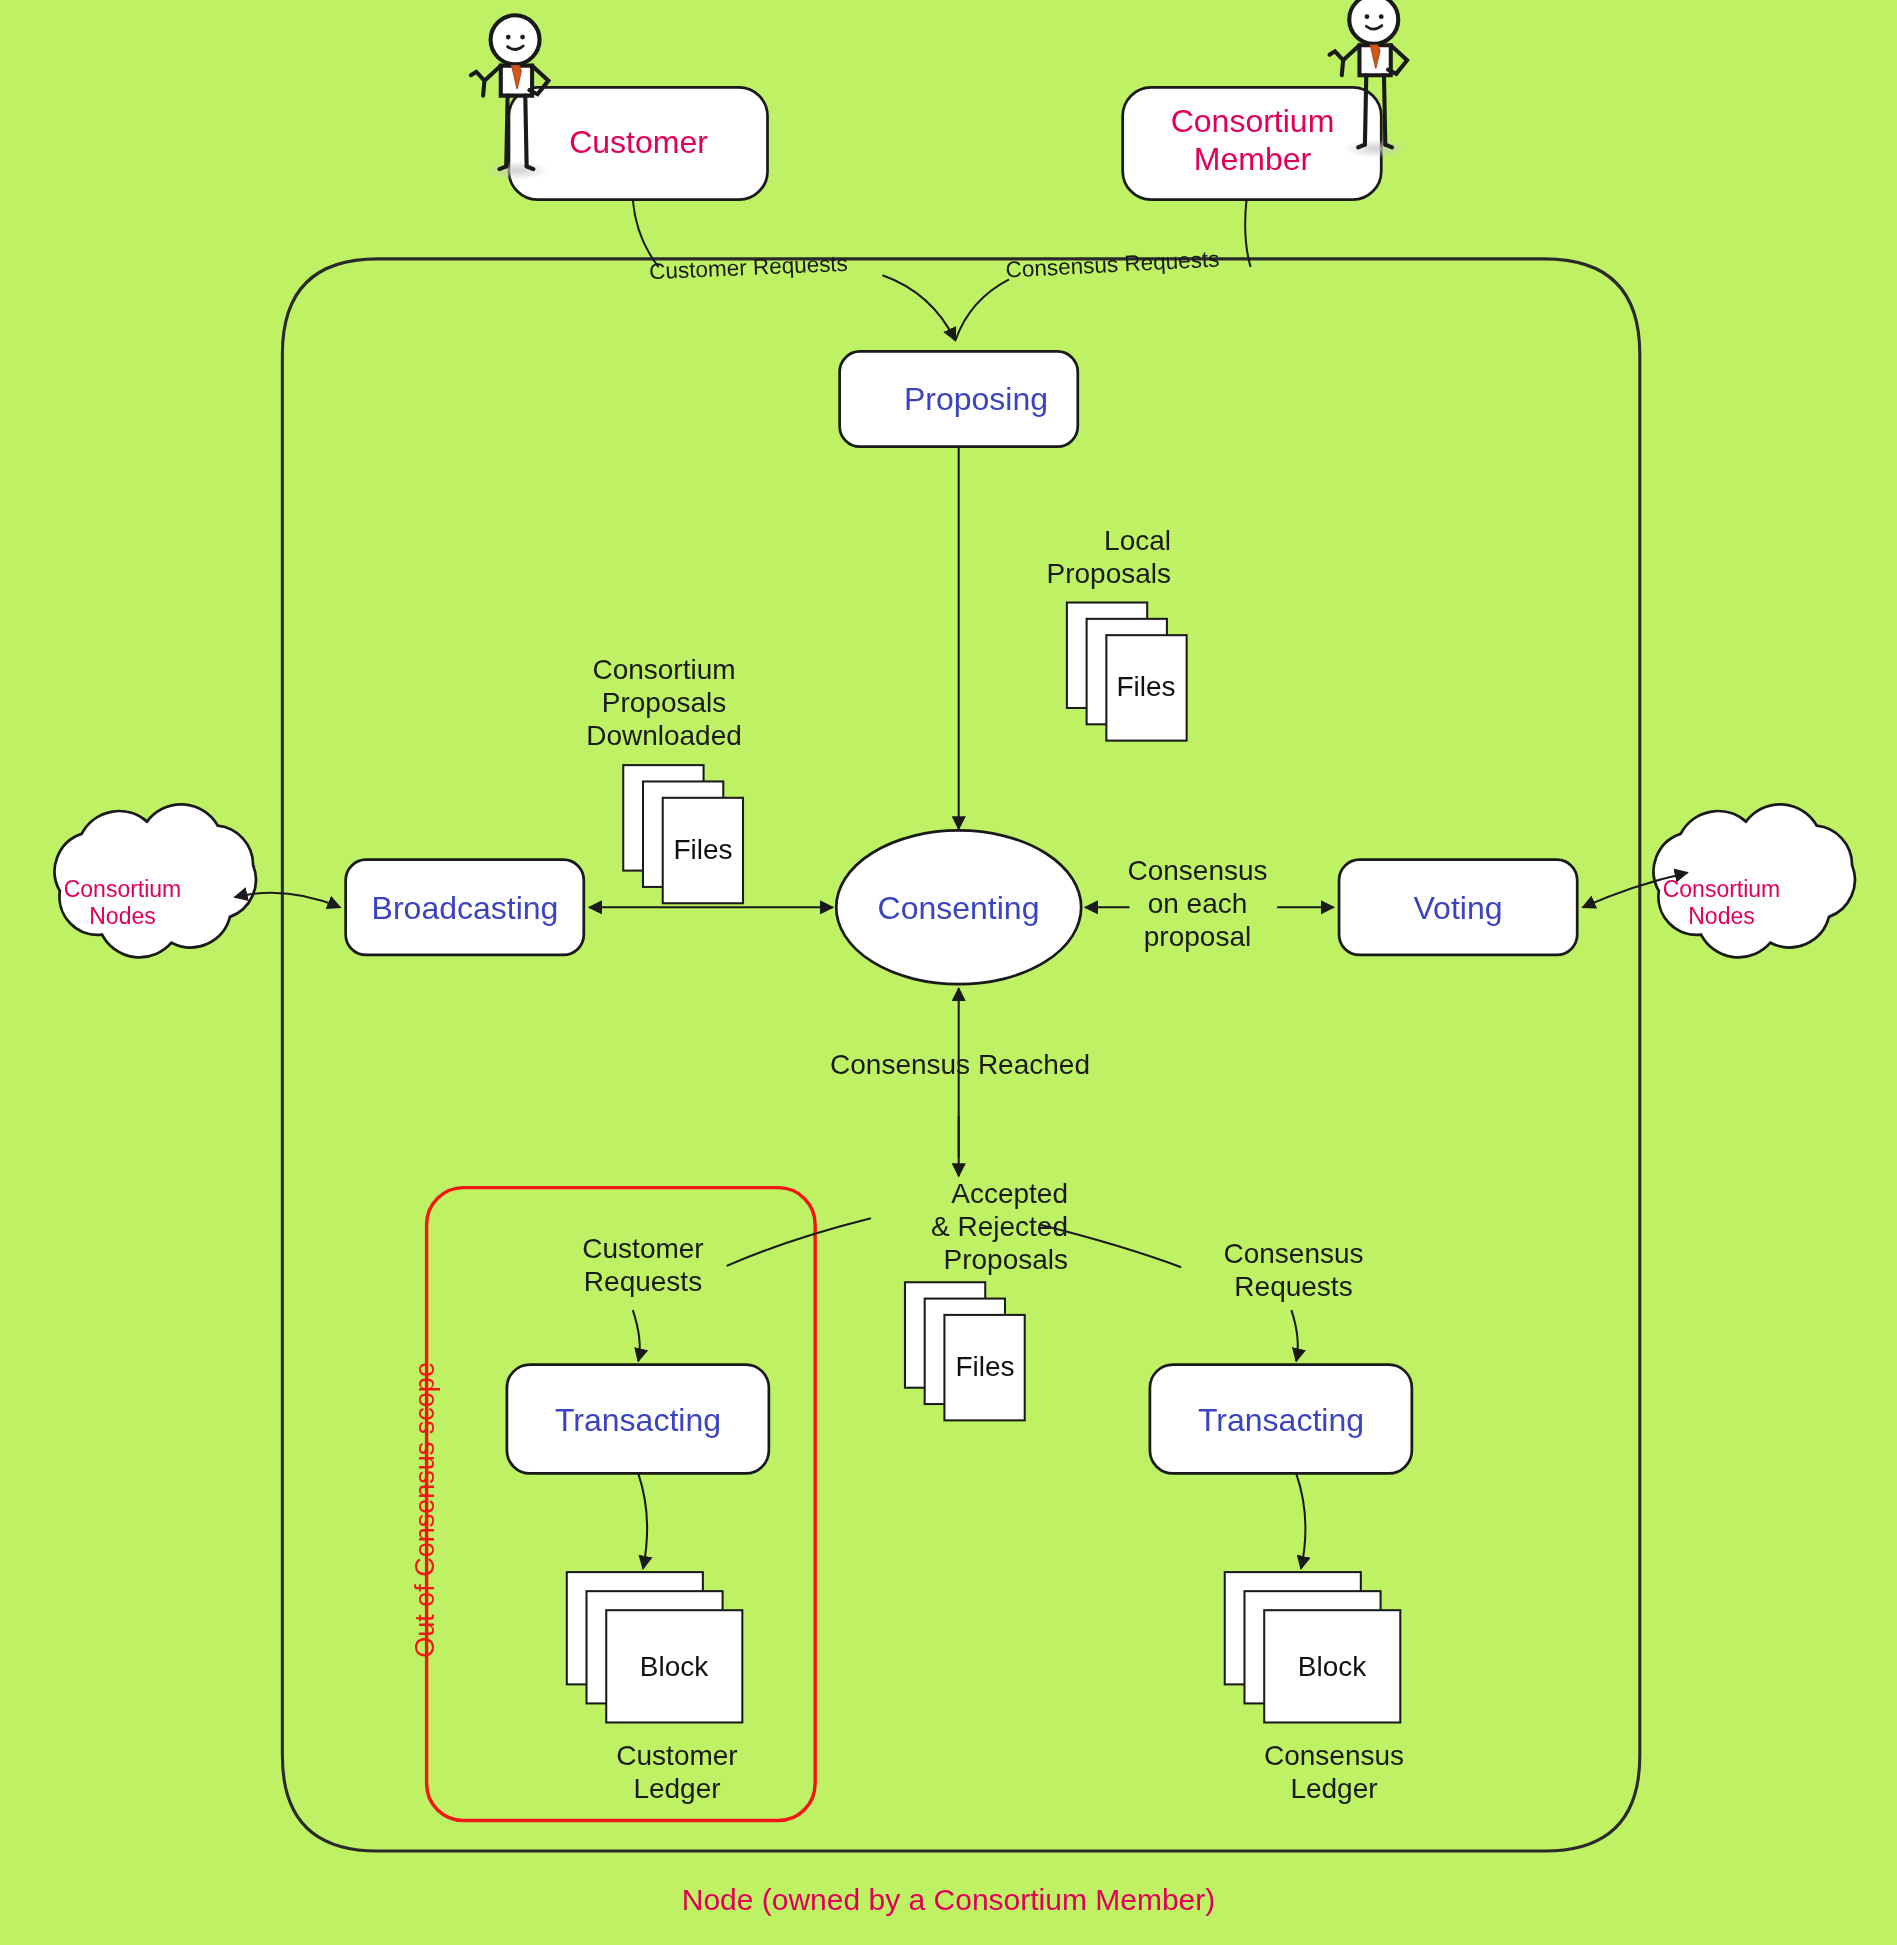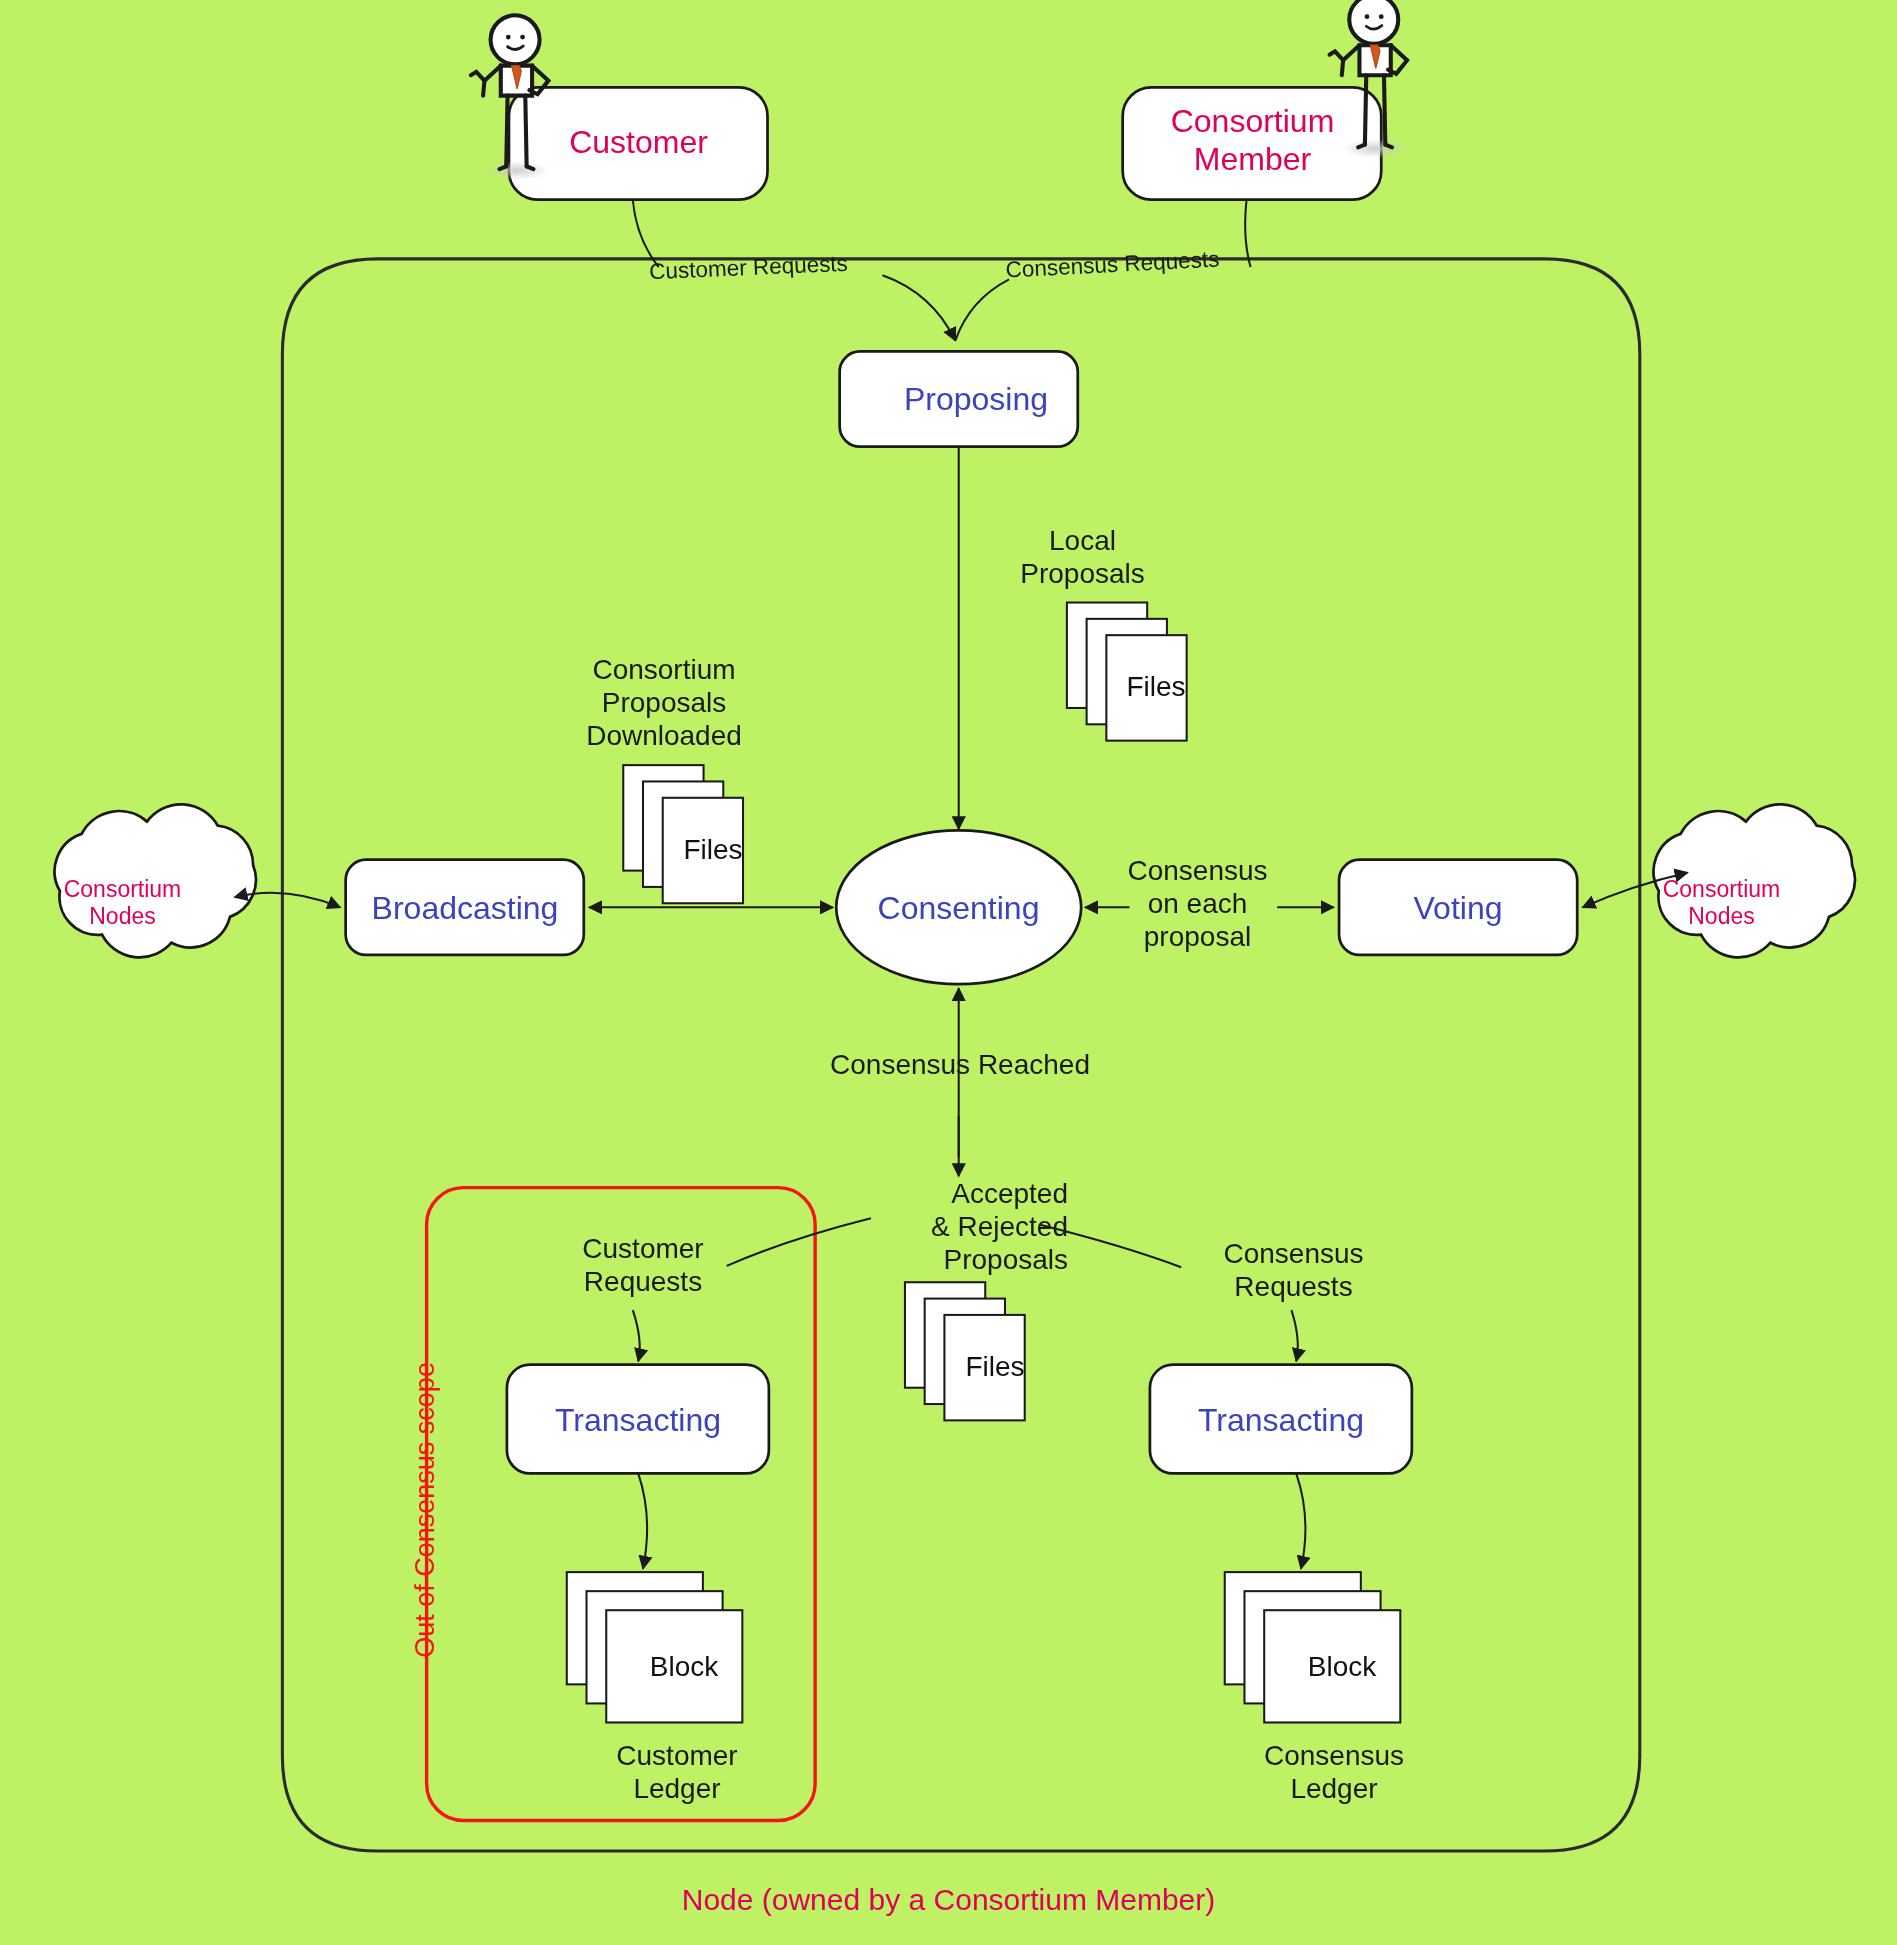--- a/index.html
+++ b/index.html
@@ -45,21 +45,20 @@
     color: #1a1a1a;
     font-size: 28px;
   }
   .black-label-sm {
     color: #1a1a1a;
     font-size: 22.5px;
   }
   .files-label {
     color: #111111;
     font-size: 28px;
-    padding-left: 10px;
   }
   .red-vert {
     color: #f21616;
     font-size: 27px;
     transform: rotate(-90deg);
     transform-origin: center center;
   }
   .bottom-caption {
     color: #e0005a;
     font-size: 30px;
@@ -261,21 +260,21 @@
 
   <div class="txt pink-label" style="left:509px; top:124px; width:259px;">Customer</div>
   <div class="txt pink-label" style="left:1123px; top:103px; width:259px;">Consortium
 Member</div>
 
   <div class="txt black-label-sm" style="left:633px; top:255px; width:231px; transform:rotate(-2.5deg);">Customer Requests</div>
   <div class="txt black-label-sm" style="left:990px; top:252px; width:245px; transform:rotate(-3deg);">Consensus Requests</div>
 
   <div class="txt blue-label" style="left:840px; top:381px; width:272px;">Proposing</div>
 
-  <div class="txt black-label" style="left:960px; top:524px; width:245px;">Local
+  <div class="txt black-label" style="left:926px; top:524px; width:245px;text-align:right;">Local
 Proposals</div>
   <div class="txt files-label" style="left:1106px; top:670px; width:80px;">Files</div>
 
   <div class="txt black-label" style="left:538px; top:653px; width:252px;">Consortium
 Proposals
 Downloaded</div>
   <div class="txt files-label" style="left:663px; top:833px; width:80px;">Files</div>
 
   <div class="txt blue-label" style="left:346px; top:890px; width:238px;">Broadcasting</div>
   <div class="txt blue-label" style="left:836px; top:890px; width:245px;">Consenting</div>

